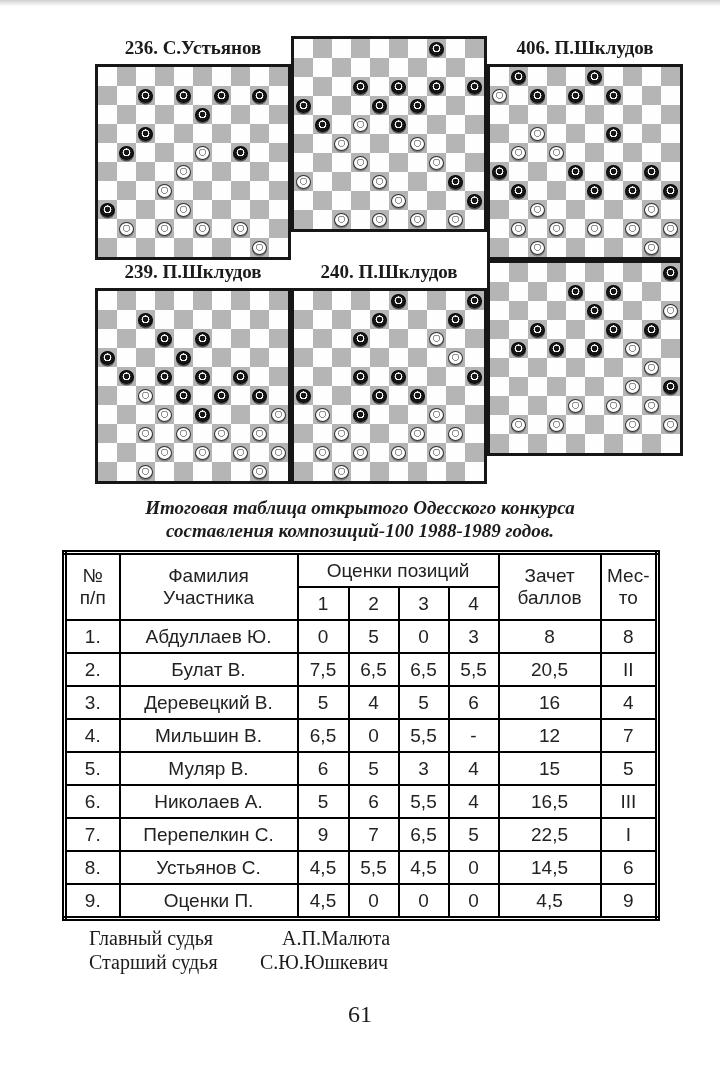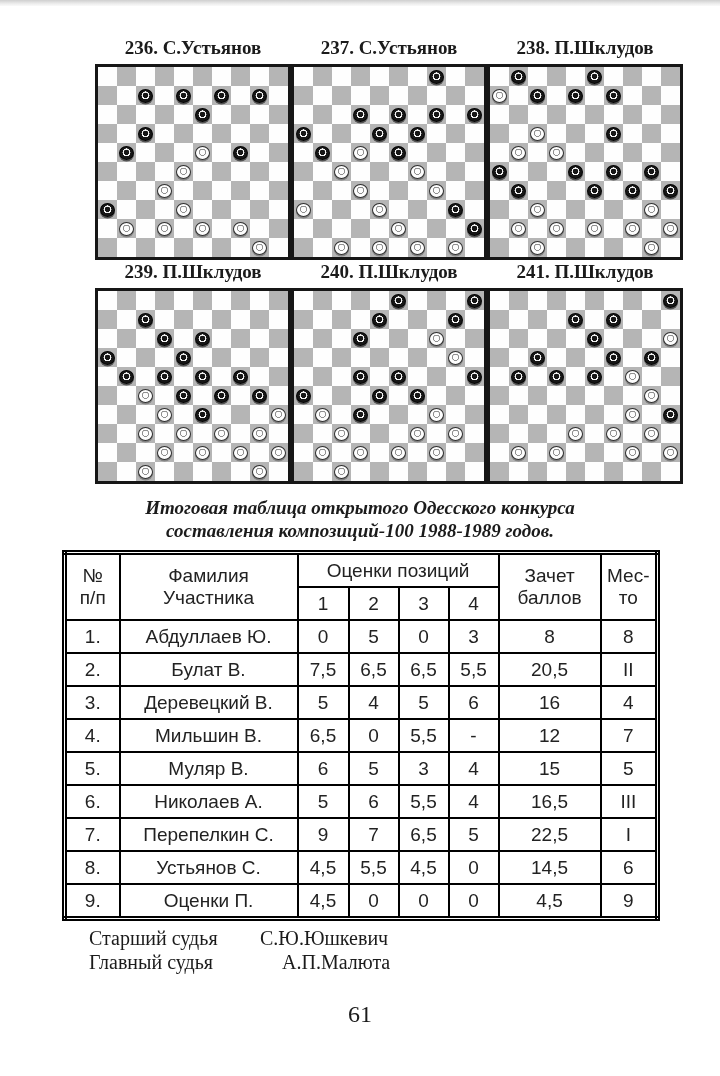--- a/index.html
+++ b/index.html
@@ -208,21 +208,20 @@
           <div class="cell light"></div>
           <div class="cell dark"></div>
           <div class="cell light"></div>
           <div class="cell dark">
             <div class="piece pw"></div>
           </div>
           <div class="cell light"></div>
         </div>
     </div>
     <div class="figure">
-      <div class="board-caption">237. С.Устьянов</div>
       <div class="board">
           <div class="cell light"></div>
           <div class="cell dark"></div>
           <div class="cell light"></div>
           <div class="cell dark"></div>
           <div class="cell light"></div>
           <div class="cell dark"></div>
           <div class="cell light"></div>
           <div class="cell dark">
             <div class="piece pb"></div>
@@ -361,21 +360,21 @@
             <div class="piece pw"></div>
           </div>
           <div class="cell light"></div>
           <div class="cell dark">
             <div class="piece pw"></div>
           </div>
           <div class="cell light"></div>
         </div>
     </div>
     <div class="figure">
-      <div class="board-caption">238. П.Шклудов</div>
+      <div class="board-caption">406. П.Шклудов</div>
       <div class="board">
           <div class="cell light"></div>
           <div class="cell dark">
             <div class="piece pb"></div>
           </div>
           <div class="cell light"></div>
           <div class="cell dark"></div>
           <div class="cell light"></div>
           <div class="cell dark">
             <div class="piece pb"></div>
@@ -833,21 +832,20 @@
           <div class="cell light"></div>
           <div class="cell dark"></div>
           <div class="cell light"></div>
           <div class="cell dark"></div>
           <div class="cell light"></div>
           <div class="cell dark"></div>
           <div class="cell light"></div>
         </div>
     </div>
     <div class="figure">
-      <div class="board-caption">241. П.Шклудов</div>
       <div class="board">
           <div class="cell light"></div>
           <div class="cell dark"></div>
           <div class="cell light"></div>
           <div class="cell dark"></div>
           <div class="cell light"></div>
           <div class="cell dark"></div>
           <div class="cell light"></div>
           <div class="cell dark"></div>
           <div class="cell light"></div>
@@ -1121,25 +1119,25 @@
           <td>0</td>
           <td>0</td>
           <td>0</td>
           <td>4,5</td>
           <td>9</td>
         </tr>
       </tbody>
   </table>
 
   <div class="judges">
+    <div class="judge-line first">
+      <span class="judge-role">Главный судья</span>
+      <span class="judge-name">А.П.Малюта</span>
+    </div>
     <div class="judge-line">
       <span class="judge-role">Старший судья</span>
       <span class="judge-name">С.Ю.Юшкевич</span>
     </div>
-    <div class="judge-line first">
-      <span class="judge-role">Главный судья</span>
-      <span class="judge-name">А.П.Малюта</span>
-    </div>
   </div>
 
   <div class="page-number">61</div>
 
 </div>
 
 </body></html>

